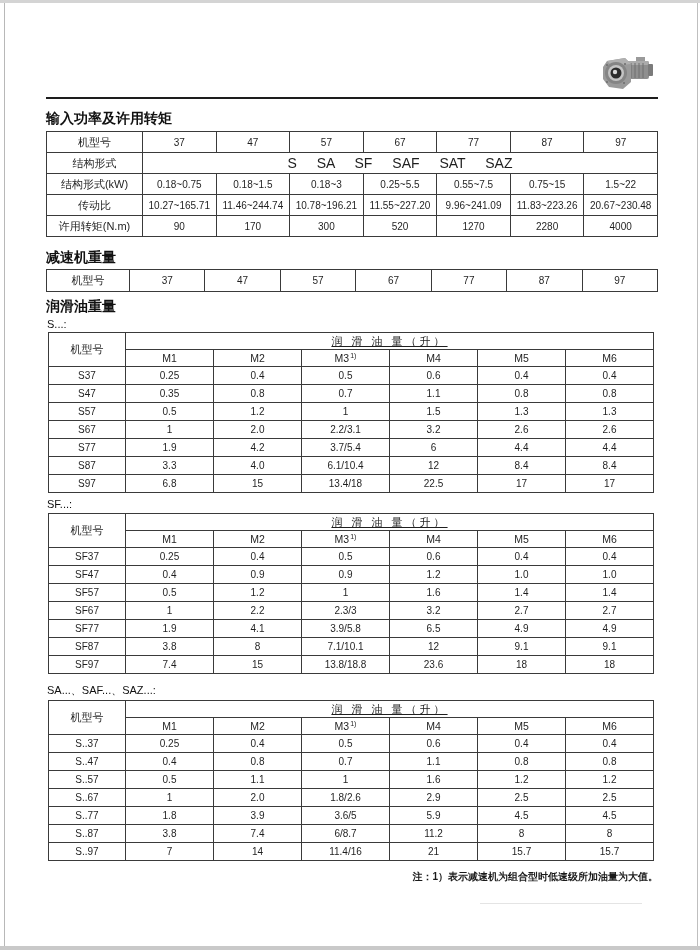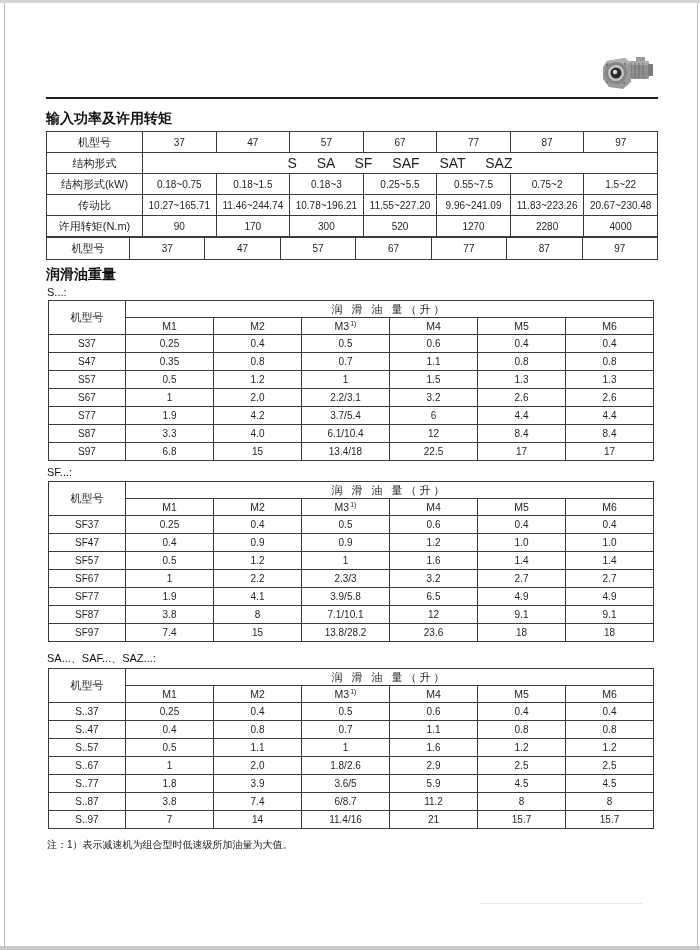--- a/index.html
+++ b/index.html
@@ -36,28 +36,28 @@
   .weight-note{font-size:9px;font-weight:bold;margin:3px 0 0 2px;color:#242424;line-height:11px;}
 
   .lube-label{font-size:11px;color:#111;margin:4px 0 2px 1px;line-height:12px;}
   .lube-block .lube-label{margin-top:4px;}
   #lube1 .lube-label{margin-top:5px;}
   #lube2 .lube-label{margin-top:10px;}
   table.lube{width:606px;margin-left:2px;}
   .lube thead tr{height:17px;}
   .lube tbody tr{height:18px;}
   .lube th.corner{width:76px;font-size:11px;}
-  .lube th.span-h{font-size:11px;letter-spacing:3px;}
+  .lube th.span-h{font-size:11px;letter-spacing:3px;text-decoration:underline;}
   .lube thead th{font-size:10.5px;}
   sup.fn{font-size:7px;vertical-align:super;line-height:0;margin-left:1px;}
   #lube0 table{margin-top:2px;}
   #lube1 table{margin-top:3px;}
   #lube2 table{margin-top:4px;}
 
-  .footnote{font-size:10px;font-weight:normal;margin:10px 0 0 1px;color:#1a1a1a;line-height:12px;}
+  .footnote{font-size:10px;font-weight:bold;margin:10px 0 0 1px;color:#1a1a1a;line-height:12px;text-align:right;}
 </style>
 </head>
 <body>
 
 <div id="page">
   <div class="edge-top"></div>
   <div class="edge-bottom"></div>
   <div class="edge-left"></div>
   <div class="edge-right"></div>
   <div class="faint-line"></div>
@@ -109,21 +109,21 @@
             <td class="lbl">结构形式</td>
             <td class="merged" colspan="7">S SA SF SAF SAT SAZ</td>
           </tr>
           <tr>
             <td class="lbl">结构形式(kW)</td>
             <td>0.18~0.75</td>
             <td>0.18~1.5</td>
             <td>0.18~3</td>
             <td>0.25~5.5</td>
             <td>0.55~7.5</td>
-            <td>0.75~2</td>
+            <td>0.75~15</td>
             <td>1.5~22</td>
           </tr>
           <tr>
             <td class="lbl">传动比</td>
             <td>10.27~165.71</td>
             <td>11.46~244.74</td>
             <td>10.78~196.21</td>
             <td>11.55~227.20</td>
             <td>9.96~241.09</td>
             <td>11.83~223.26</td>
@@ -135,20 +135,21 @@
             <td>170</td>
             <td>300</td>
             <td>520</td>
             <td>1270</td>
             <td>2280</td>
             <td>4000</td>
           </tr>
         </tbody>
     </table>
 
+    <h2 class="t2-title">减速机重量</h2>
     <table class="kv weight">
       <tbody>
           <tr>
             <td class="lbl">机型号</td>
             <td>37</td>
             <td>47</td>
             <td>57</td>
             <td>67</td>
             <td>77</td>
             <td>87</td>
@@ -313,21 +314,21 @@
               <td>8</td>
               <td>7.1/10.1</td>
               <td>12</td>
               <td>9.1</td>
               <td>9.1</td>
             </tr>
             <tr>
               <td>SF97</td>
               <td>7.4</td>
               <td>15</td>
-              <td>13.8/28.2</td>
+              <td>13.8/18.8</td>
               <td>23.6</td>
               <td>18</td>
               <td>18</td>
             </tr>
           </tbody>
         </table>
     </div>
 
     <div id="lube2" class="lube-block">
       <div class="lube-label">SA...、SAF...、SAZ...:</div>

